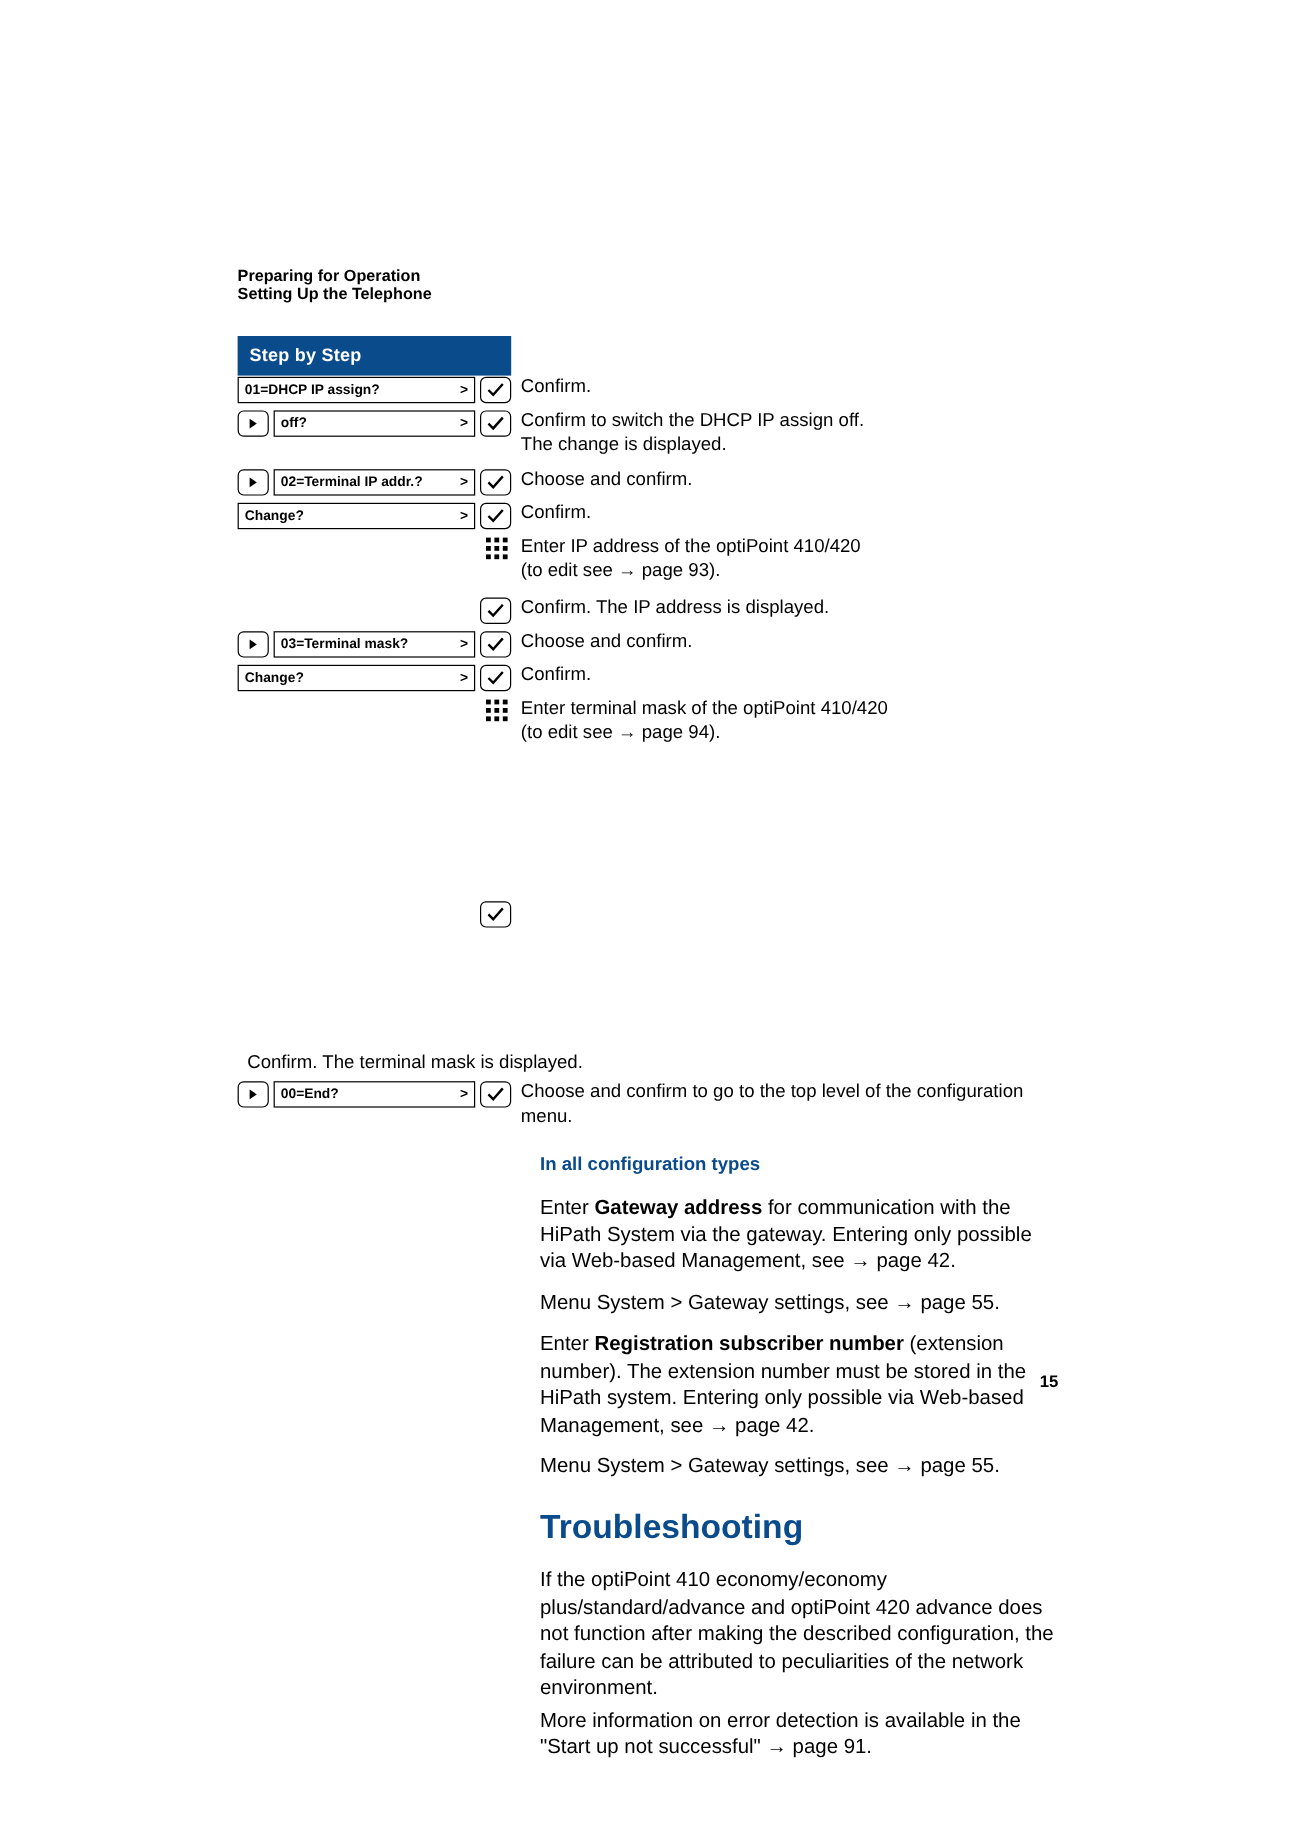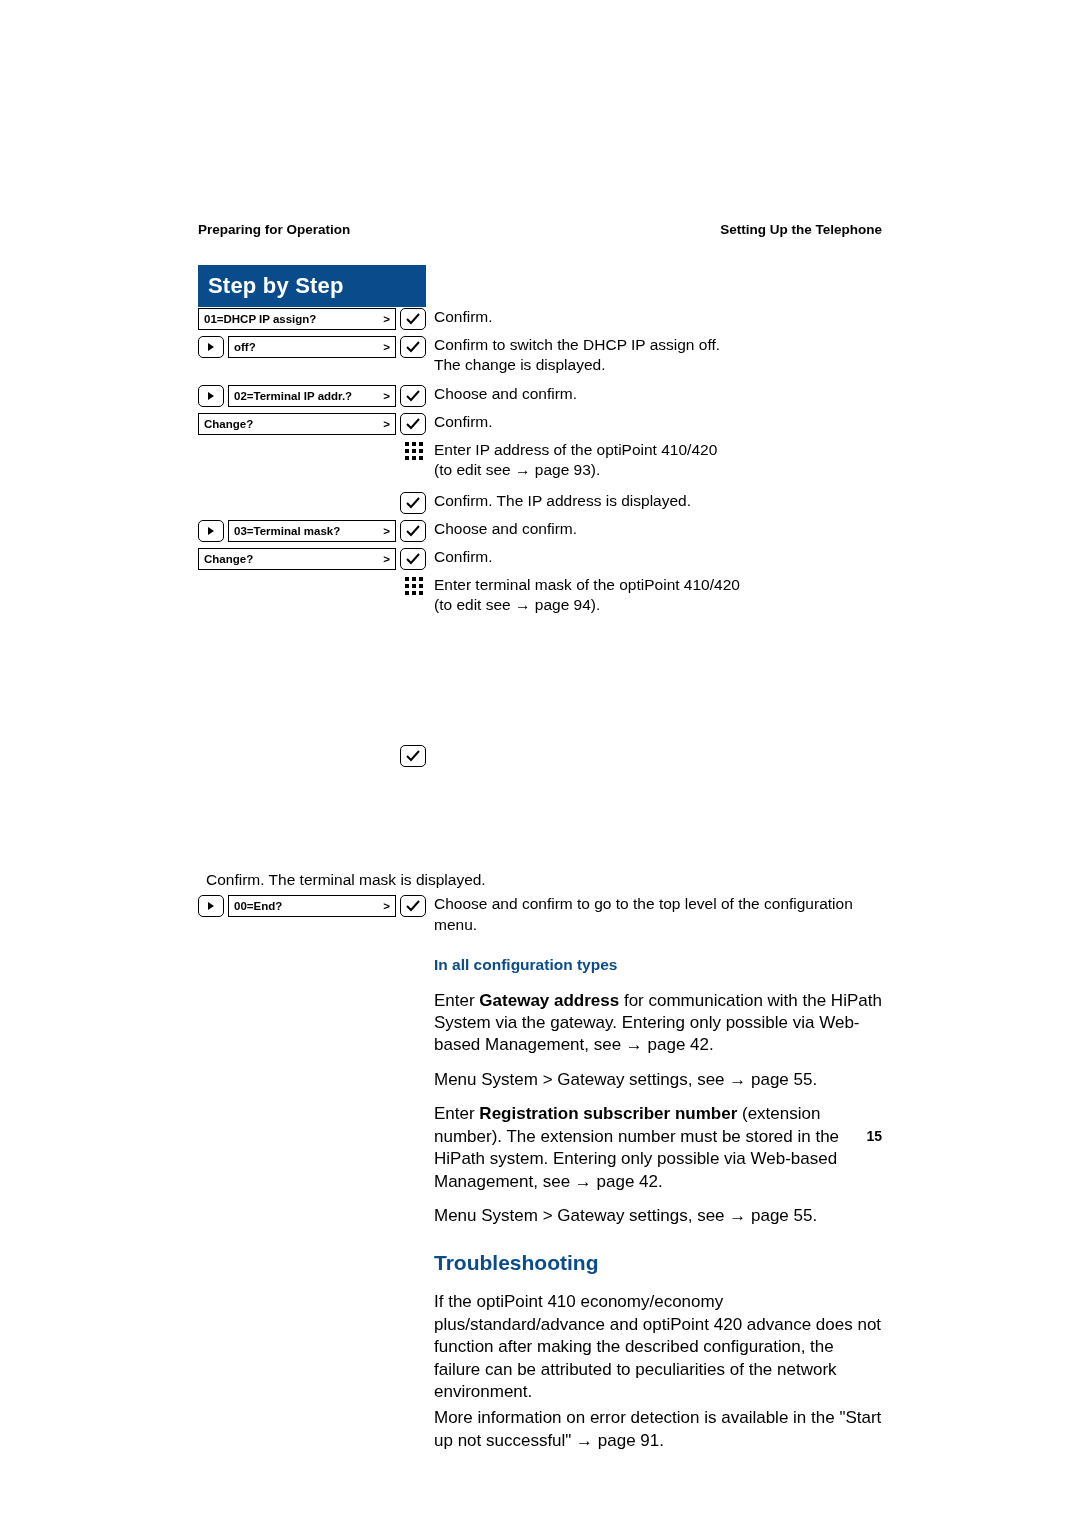--- a/index.html
+++ b/index.html
@@ -17,26 +17,27 @@
     padding: 222px 198px 0 198px;
     position: relative;
     width: 1080px;
   }
   .header-row {
     display: flex;
     justify-content: space-between;
     font-size: 13.5px;
     font-weight: bold;
     margin-bottom: 28px;
+    flex-direction: column;
   }
   .step-header {
     background: #0a4b8c;
     color: #fff;
     font-weight: bold;
-    font-size: 22px;
+    font-size: 15px;
     padding: 8px 10px;
     margin-bottom: 30px;
     letter-spacing: 0.2px;
   }
   .arrow-box, .check-box {
     width: 26px;
     height: 22px;
     border: 1.5px solid #000;
     border-radius: 5px;
     display: inline-flex;
@@ -69,21 +70,21 @@
   }
   .section-heading-blue {
     color: #0a4b8c;
     font-weight: bold;
     font-size: 15.5px;
     margin: 0 0 14px 0;
   }
   .subsection-heading-blue {
     color: #0a4b8c;
     font-weight: bold;
-    font-size: 21px;
+    font-size: 28px;
     margin: 22px 0 14px 0;
   }
   .body-text {
     font-size: 17px;
     line-height: 1.32;
     margin: 0 0 12px 0;
   }
   .body-text.tight { margin-bottom: 4px; }
   .body-text .bold { font-weight: bold; }
   .arrow-glyph { font-family: Arial, sans-serif; }
@@ -320,21 +321,21 @@
         </span>
       <span class="check-box">
           <svg width="14" height="12" viewBox="0 0 14 12">
             <path d="M1 6 L5 10 L13 1" stroke="#000" stroke-width="2" fill="none"></path>
           </svg>
         </span>
     </div>
     <div class="right-slot"><span>Choose and confirm to go to the top level of the configuration menu.</span></div>
   </div>
 
-  <div class="row-wrapper" style="margin-top:20px;">
+  <div class="row-wrapper" style="margin-top:20px;gap:16px;">
     <div class="left-slot"></div>
     <div class="right-slot">
       <div class="section-heading-blue">In all configuration types</div>
 
       <p class="body-text">
         <span>Enter </span><span class="bold">Gateway address</span><span> for communication with the HiPath System via the gateway. Entering only possible via Web-based Management, see </span><span class="arrow-glyph">→</span><span> page 42.</span>
       </p>
       <p class="body-text">
         <span>Menu System &gt; Gateway settings, see </span><span class="arrow-glyph">→</span><span> page 55.</span>
       </p>

